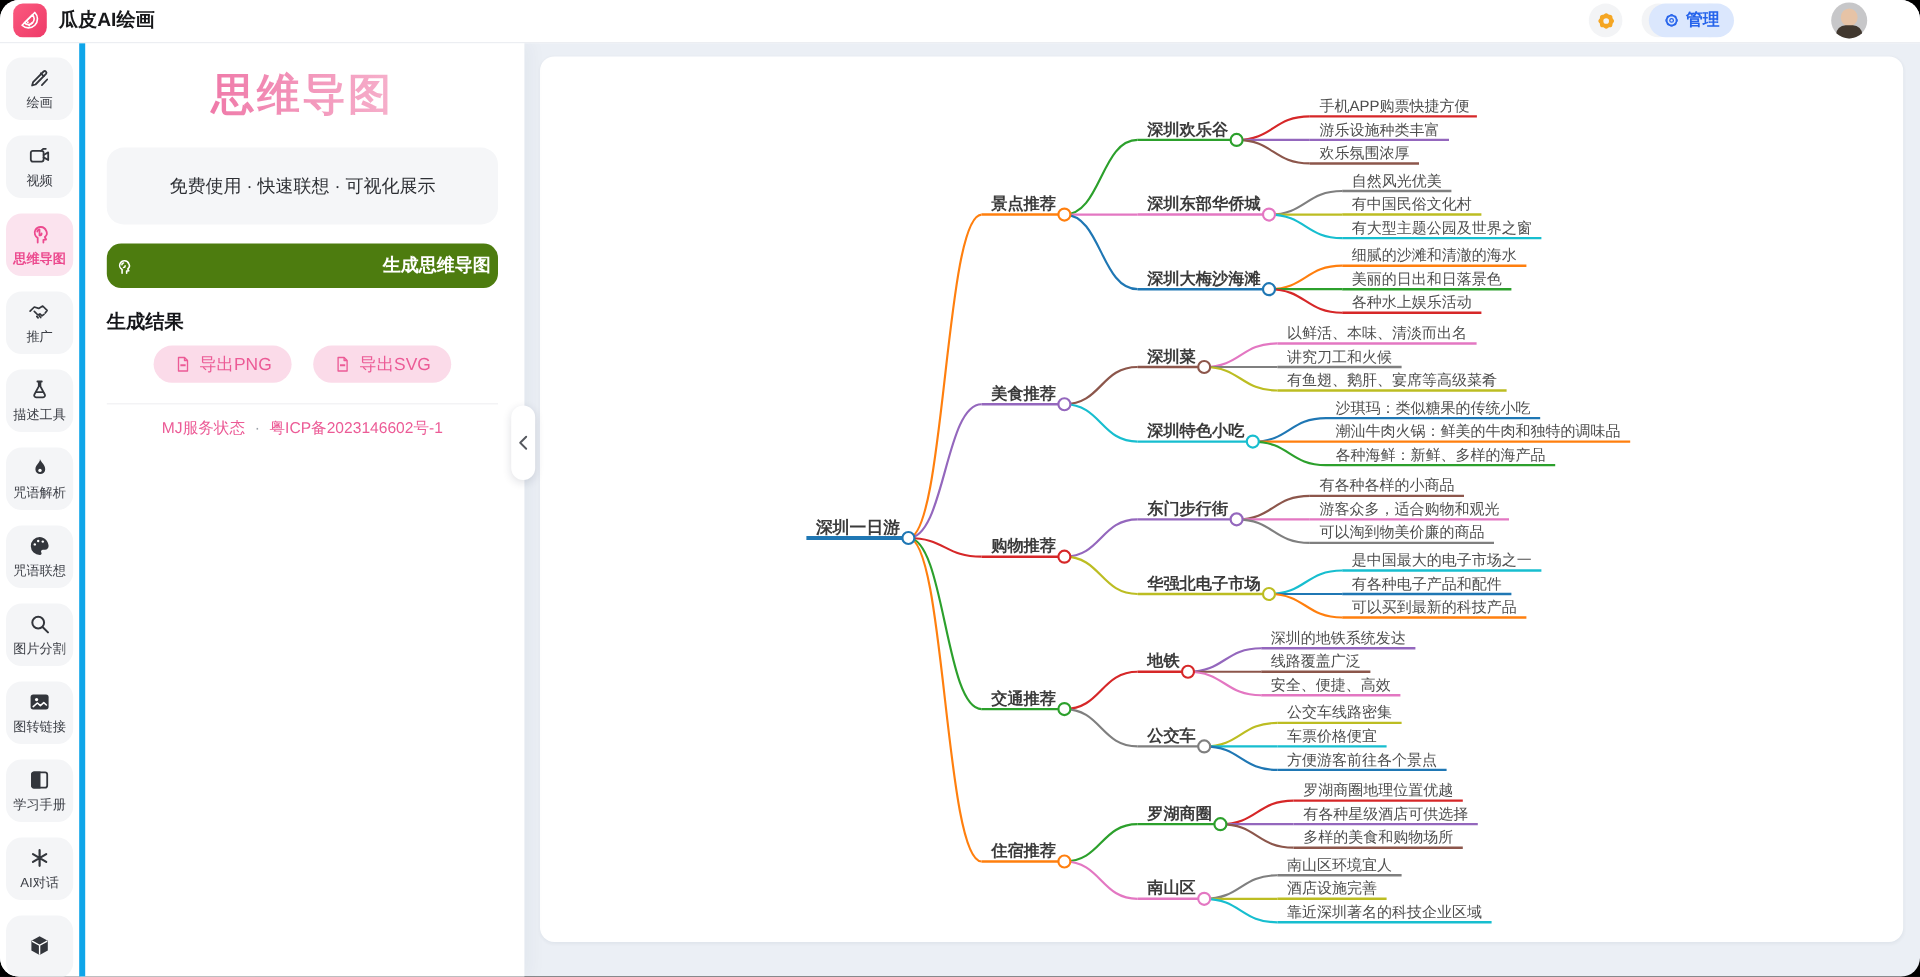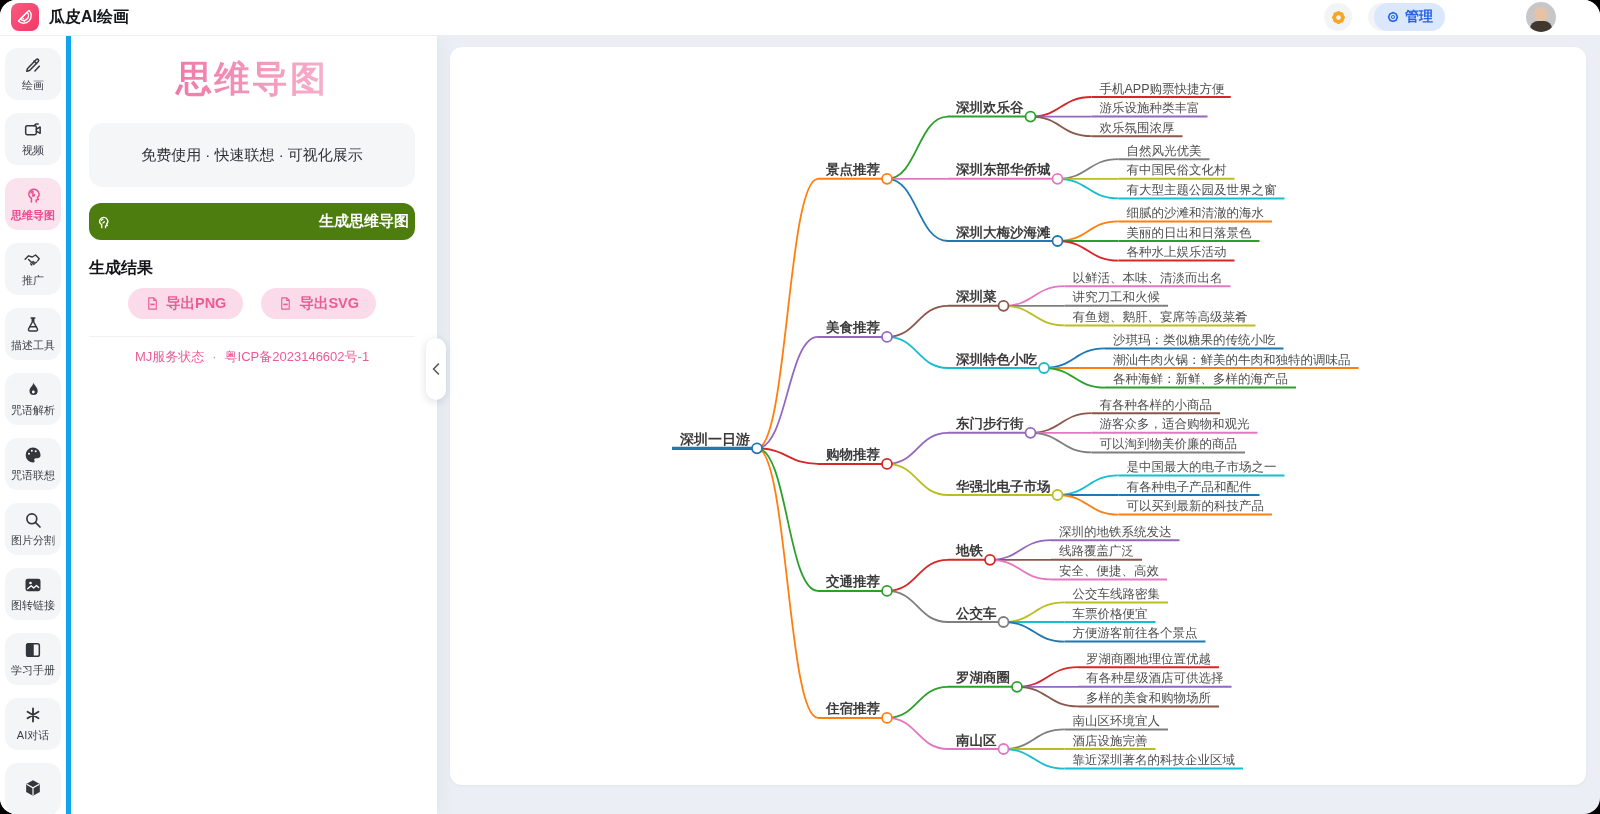--- a/index.html
+++ b/index.html
@@ -29,21 +29,21 @@
     background:linear-gradient(90deg,#ed679d 10%,#f9c9db 95%);-webkit-background-clip:text;background-clip:text;color:transparent;}
   .p-sub{margin-top:19px;height:64px;border-radius:14px;background:#f5f6f8;display:flex;align-items:center;justify-content:center;font-size:15px;color:#2e3035;}
   .p-textarea{position:relative;margin-top:16px;}
   .p-textarea textarea{box-sizing:border-box;width:100%;height:104px;border:1px solid #e3e5e9;border-radius:14px;padding:11px 14px;font-size:15px;font-family:inherit;color:#33363c;resize:none;outline:none;}
   .p-textarea textarea::placeholder{color:#a9aeb8;}
   .counter{position:absolute;right:13px;bottom:9px;font-size:13px;color:#8a8f99;}
   .gen-btn{margin-top:16px;width:100%;height:37px;border:none;border-radius:12px;background:#4d7c0f;color:#fff;font-size:15px;font-weight:700;font-family:inherit;display:flex;align-items:center;justify-content:space-between;gap:7px;cursor:pointer;}
   .res-head{margin-top:18px;font-size:16px;font-weight:700;color:#141519;}
   .res-box{box-sizing:border-box;margin-top:12px;height:284px;border:1px solid #e3e5e9;border-radius:14px;padding:12px 16px;font-size:14.5px;line-height:22.6px;color:#33373d;white-space:pre-wrap;overflow:hidden;}
   .exp-row{margin-top:9px;display:flex;justify-content:center;gap:18px;}
-  .exp-btn{height:31px;padding:0 17px;border:none;border-radius:16px;background:#fbdbe9;color:#ec5b96;font-size:14.5px;font-weight:700;font-family:inherit;display:flex;align-items:center;gap:6px;cursor:pointer;}
+  .exp-btn{height:31px;padding:0 17px;border:none;border-radius:16px;background:#fbdbe9;color:#ec5b96;font-size:14.5px;font-weight:400;font-family:inherit;display:flex;align-items:center;gap:6px;cursor:pointer;}
   .p-divider{margin-top:17px;border-top:1px solid #f0f1f3;}
   .p-footer{margin-top:11px;text-align:center;font-size:13px;color:#ec5b96;}
   .p-footer .sep{color:#9aa0a8;margin:0 8px;}
   .p-footer a{color:#ec5b96;text-decoration:none;cursor:pointer;}
   
   .handle{position:absolute;left:426px;top:338px;width:20px;height:62px;background:#fff;border-radius:10px;box-shadow:0 2px 8px rgba(20,30,60,.14);z-index:6;display:flex;align-items:center;justify-content:center;cursor:pointer;}
   
   .canvas{position:absolute;left:450px;top:47px;width:1136px;height:738px;background:#fff;border-radius:12px;box-shadow:0 1px 3px rgba(20,30,60,.05);}
   .canvas svg{display:block;}
 </style>

